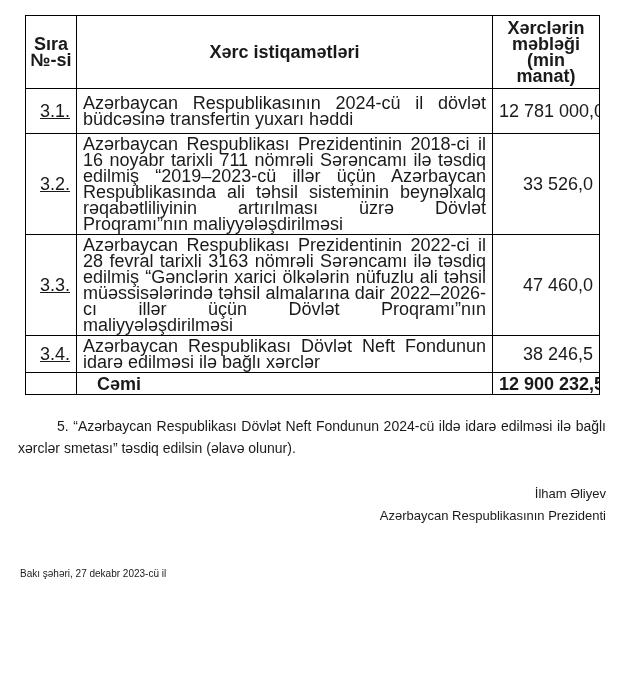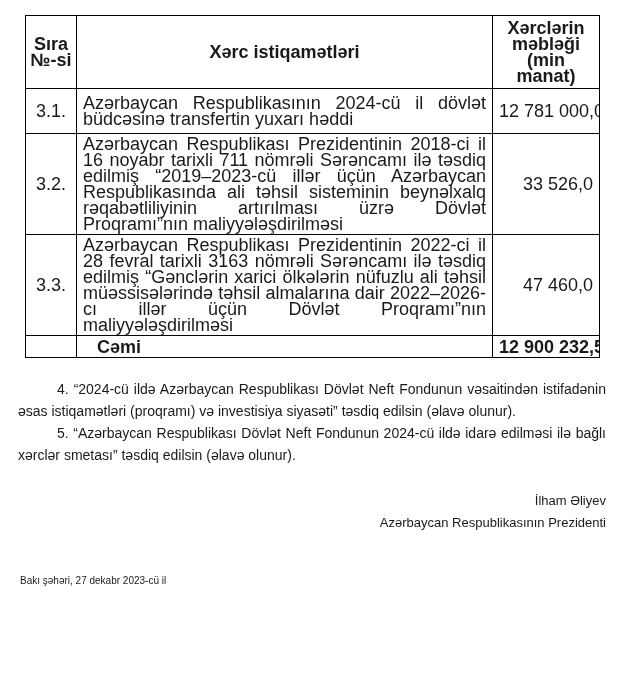--- a/index.html
+++ b/index.html
@@ -42,23 +42,24 @@
     white-space: pre-line;
     padding: 4px 4px;
   }
   tr.r-head  { height: 72px; }
   tr.r1      { height: 45px; }
   tr.r2      { height: 95px; }
   tr.r3      { height: 94px; }
   tr.r4      { height: 37px; }
   tr.r-total { height: 22px; }
   td.cell-no {
-    text-align: center;
+    text-align: right;
     padding-left: 8px;
     vertical-align: middle;
+    text-decoration: underline;
   }
   td.cell-desc {
     text-align: justify;
     text-justify: inter-word;
   }
   td.cell-amount {
     text-align: right;
     padding-right: 10px;
     white-space: nowrap;
   }
@@ -123,30 +124,34 @@
       <tr class="r2">
         <td class="cell-no">3.2.</td>
         <td class="cell-desc">Azərbaycan Respublikası Prezidentinin 2018-ci il 16 noyabr tarixli 711 nömrəli Sərəncamı ilə təsdiq edilmiş “2019–2023-cü illər üçün Azərbaycan Respublikasında ali təhsil sisteminin beynəlxalq rəqabətliliyinin artırılması üzrə Dövlət Proqramı”nın maliyyələşdirilməsi</td>
         <td class="cell-amount">33 526,0</td>
       </tr>
       <tr class="r3">
         <td class="cell-no">3.3.</td>
         <td class="cell-desc">Azərbaycan Respublikası Prezidentinin 2022-ci il 28 fevral tarixli 3163 nömrəli Sərəncamı ilə təsdiq edilmiş “Gənclərin xarici ölkələrin nüfuzlu ali təhsil müəssisələrində təhsil almalarına dair 2022–2026-cı illər üçün Dövlət Proqramı”nın maliyyələşdirilməsi</td>
         <td class="cell-amount">47 460,0</td>
       </tr>
+      <tr class="r4">
+        <td class="cell-no">3.4.</td>
+        <td class="cell-desc">Azərbaycan Respublikası Dövlət Neft Fondunun idarə edilməsi ilə bağlı xərclər</td>
+        <td class="cell-amount">38 246,5</td>
+      </tr>
       <tr class="r-total">
         <td class="cell-no"></td>
         <td class="cell-desc" style="text-align:left;padding-left:20px;">Cəmi</td>
         <td class="cell-amount">12 900 232,5</td>
       </tr>
     </tbody>
   </table>
 
   <div class="bodytext">
-    <p>4. “2024-cü ildə Azərbaycan Respublikası Dövlət Neft Fondunun vəsaitindən istifadənin əsas istiqamətləri (proqramı) və investisiya siyasəti” təsdiq edilsin (əlavə olunur).</p>
     <p>5. “Azərbaycan Respublikası Dövlət Neft Fondunun 2024-cü ildə idarə edilməsi ilə bağlı xərclər smetası” təsdiq edilsin (əlavə olunur).</p>
   </div>
 
   <div class="signature">
     <div>İlham Əliyev</div>
     <div>Azərbaycan Respublikasının Prezidenti</div>
   </div>
 
   <div class="place-date">Bakı şəhəri, 27 dekabr 2023-cü il</div>
 

